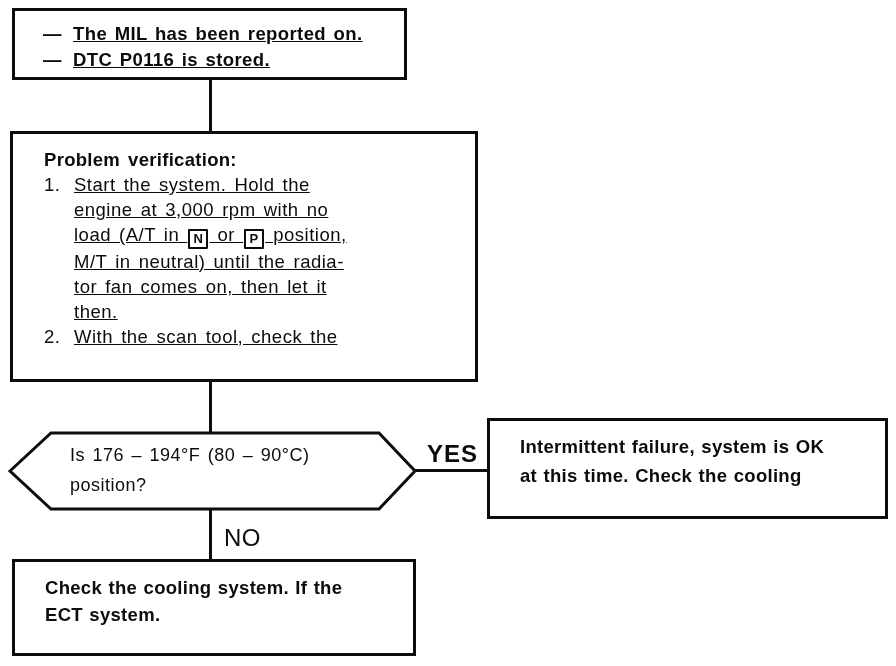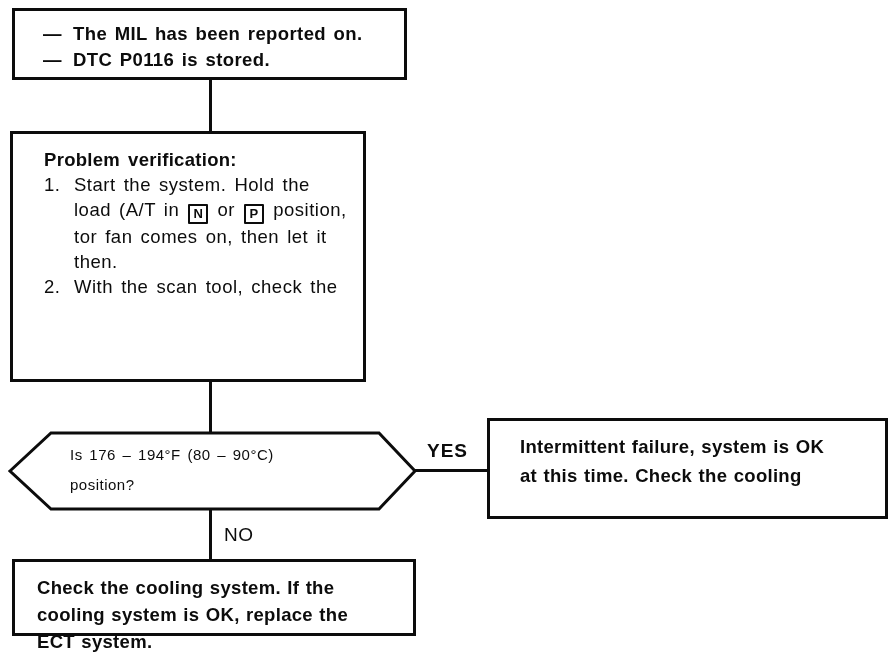--- a/index.html
+++ b/index.html
@@ -8,48 +8,48 @@
     font-family:"Liberation Sans","DejaVu Sans",sans-serif;color:#0c0c0c;
   }
   .node{
     position:absolute;border:3px solid #0c0c0c;background:#ffffff;box-sizing:border-box;
   }
   .start{
     left:12px;top:8px;width:395px;height:72px;padding:10px 8px 0 28px;
     font-weight:700;font-size:18.5px;line-height:26px;letter-spacing:.4px;word-spacing:2px;
   }
   .problem{
-    left:10px;top:131px;width:356px;height:251px;padding:13px 8px 0 31px;
+    left:10px;top:131px;width:468px;height:251px;padding:13px 8px 0 31px;
     font-size:18.5px;line-height:25px;letter-spacing:.5px;word-spacing:2.5px;
   }
   .problem .heading{font-weight:700;letter-spacing:.3px;}
   .item-row{display:flex;align-items:flex-start;}
   .marker{flex:0 0 30px;}
-  .item-body{flex:1 1 auto;}
+  .item-body{flex:1 1 auto;text-decoration:underline;}
   .vline{position:absolute;width:3px;background:#0c0c0c;}
   .v1{left:209px;top:78px;height:55px;}
   .v2{left:209px;top:380px;height:52px;}
   .v3{left:209px;top:509px;height:52px;}
   .hline{position:absolute;height:3px;background:#0c0c0c;}
   .yes-line{left:413px;top:469px;width:75px;}
   .hexsvg{position:absolute;left:8px;top:430px;}
   .hexsvg polygon{fill:#ffffff;stroke:#0c0c0c;stroke-width:3;}
   .hextext{
     position:absolute;left:70px;top:440px;width:320px;
-    font-size:15px;line-height:30px;letter-spacing:.5px;word-spacing:2px;
+    font-size:18px;line-height:30px;letter-spacing:.5px;word-spacing:2px;
   }
-  .edge-label{position:absolute;font-size:19px;}
+  .edge-label{position:absolute;font-size:24px;}
   .yes-label{left:427px;top:440px;font-weight:700;letter-spacing:1px;}
   .no-label{left:224px;top:524px;font-weight:400;letter-spacing:.5px;}
   .yesbox{
     left:487px;top:418px;width:401px;height:101px;padding:11px 24px 0 30px;
     font-weight:700;font-size:18.5px;line-height:29px;letter-spacing:.3px;word-spacing:1px;
   }
   .nobox{
-    left:12px;top:559px;width:404px;height:77px;padding:12px 8px 0 22px;
+    left:12px;top:559px;width:404px;height:97px;padding:12px 8px 0 30px;
     font-weight:700;font-size:18.5px;line-height:27px;letter-spacing:.3px;word-spacing:1px;
   }
   .keybox{
     display:inline-flex;align-items:center;justify-content:center;
     width:16px;height:16px;border:2px solid #0c0c0c;border-radius:1px;
     font-size:13px;font-weight:700;line-height:1;vertical-align:-2px;margin:0 1px;
   }
 </style>
 </head>
 <body>
@@ -73,21 +73,23 @@
 
   <div class="vline v1"></div>
 
   <div class="node problem">
     <div class="heading">Problem verification:</div>
     <div>
         <div class="item-row">
           <span class="marker">1.</span>
           <div class="item-body">
             <div class="tline">Start the system. Hold the</div>
+            <div class="tline">engine at 3,000 rpm with no</div>
             <div class="tline">load (A/T in <span class="keybox">N</span> or <span class="keybox">P</span> position,</div>
+            <div class="tline">M/T in neutral) until the radia-</div>
             <div class="tline">tor fan comes on, then let it</div>
             <div class="tline">then.</div>
           </div>
         </div>
         <div class="item-row">
           <span class="marker">2.</span>
           <div class="item-body">
             <div class="tline">With the scan tool, check the</div>
           </div>
         </div>
@@ -110,17 +112,16 @@
   <div class="node yesbox">
       <div class="tline">Intermittent failure, system is OK</div>
       <div class="tline">at this time. Check the cooling</div>
     </div>
 
   <div class="vline v3"></div>
   <div class="edge-label no-label">NO</div>
 
   <div class="node nobox">
       <div class="tline">Check the cooling system. If the</div>
-      <div class="tline">cooling system is OK, replace the</div>
       <div class="tline">ECT system.</div>
     </div>
 
 </div>
 
 </body></html>

